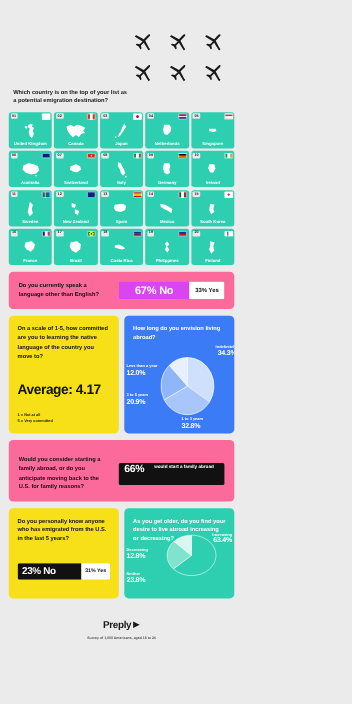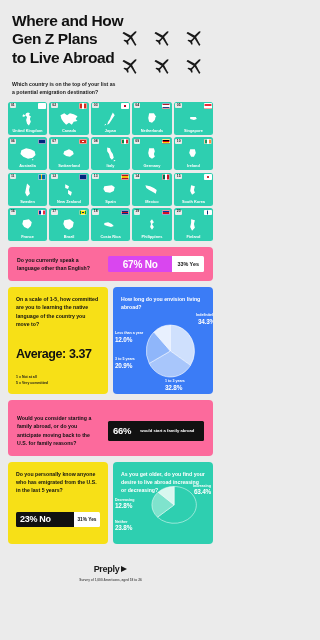--- a/index.html
+++ b/index.html
@@ -105,21 +105,21 @@
   .pie-holder { position: absolute; inset: 0; }
   .lbl { position: absolute; color: #fff; }
   .lbl .t { font-size: 3.6px; font-weight: 700; line-height: 1.3; }
   .lbl .v { font-size: 6.4px; font-weight: 700; line-height: 1.25; letter-spacing: -0.2px; }
   .lbl.right { text-align: right; }
 
   
   .family { display: flex; gap: 7px; margin-top: 6px; align-items: center; }
   .family .qtext { flex: 0 0 84px; }
   .stats { flex: 1; display: flex; flex-direction: column; gap: 2px; }
-  .stat { display: flex; align-items: center; height: 20px; border-radius: 1.5px; padding: 0 5px; gap: 9px; }
+  .stat { display: flex; align-items: flex-start; height: 20px; border-radius: 1.5px; padding: 0 5px; gap: 9px; }
   .stat.dark { background: #111; }
   .stat.light { background: #fff; }
   .stat .num { font-size: 9.5px; font-weight: 700; letter-spacing: -0.3px; }
   .stat .desc { font-size: 4.2px; font-weight: 600; line-height: 1.35; }
   .stat.dark .num, .stat.dark .desc { color: #fff; }
   .stat.light .num, .stat.light .desc { color: #111; }
 
   
   .bot-row { display: flex; gap: 5px; margin-top: 6px; }
   .yel-bot { height: 82px; border-radius: 4px; padding: 8px 8px; position: relative; }
@@ -142,23 +142,20 @@
   .brand .bname { font-size: 9px; font-weight: 700; color: #1a1a1a; letter-spacing: -0.3px; }
   .brand .btri { width: 0; height: 0; border-left: 6px solid #1a1a1a; border-top: 3.5px solid transparent; border-bottom: 3.5px solid transparent; }
   .srcline { font-size: 3.2px; color: #555; margin-top: 2.5px; font-weight: 600; }
 </style>
 </head>
 <body>
 
 <div class="page">
 
   <div class="header">
-    <div class="title">Where and How
-Gen Z Plans
-to Live Abroad</div>
     <div class="planes" id="planes">
         <span style="transform: rotate(45deg); display: inline-flex;">
           <svg class="plane" viewBox="0 0 24 24">
             <path d="M21 14.5l-8.2-2.6V5.6c0-.9-.5-1.6-1.1-1.6s-1.1.7-1.1 1.6v6.3L2.4 14.5c-.3.1-.4.3-.4.6v1.1c0 .3.2.5.5.4l8.9-2.1v4.2l-2.3 1.5c-.2.1-.3.3-.3.5v.7c0 .3.2.4.4.4l3.1-.7 3.1.7c.2 0 .4-.1.4-.4v-.7c0-.2-.1-.4-.3-.5l-2.3-1.5v-4.2l8.9 2.1c.3.1.5-.1.5-.4v-1.1c0-.3-.1-.5-.4-.6z"></path>
           </svg>
         </span>
         <span style="transform: rotate(45deg); display: inline-flex;">
           <svg class="plane" viewBox="0 0 24 24">
             <path d="M21 14.5l-8.2-2.6V5.6c0-.9-.5-1.6-1.1-1.6s-1.1.7-1.1 1.6v6.3L2.4 14.5c-.3.1-.4.3-.4.6v1.1c0 .3.2.5.5.4l8.9-2.1v4.2l-2.3 1.5c-.2.1-.3.3-.3.5v.7c0 .3.2.4.4.4l3.1-.7 3.1.7c.2 0 .4-.1.4-.4v-.7c0-.2-.1-.4-.3-.5l-2.3-1.5v-4.2l8.9 2.1c.3.1.5-.1.5-.4v-1.1c0-.3-.1-.5-.4-.6z"></path>
           </svg>
@@ -358,21 +355,21 @@
         <div class="bar-no">67% No</div>
         <div class="bar-yes">33% Yes</div>
       </div>
     </div>
   </div>
 
   <div class="mid-row">
     <div class="col">
       <div class="yellow-box yellow">
         <div class="qtext">On a scale of 1-5, how committed are you to learning the native language of the country you move to?</div>
-        <div class="avg">Average:  3.37</div>
+        <div class="avg">Average:  4.17</div>
         <div class="scale-note">
           <div>1 = Not at all</div>
           <div>5 = Very committed</div>
         </div>
       </div>
     </div>
     <div class="col">
       <div class="blue-box blue">
         <div class="qtext on-blue">How long do you envision living abroad?</div>
         <div class="pie-holder" id="pie1"><svg viewBox="0 0 108 107" width="100%" height="100%" preserveAspectRatio="none">

